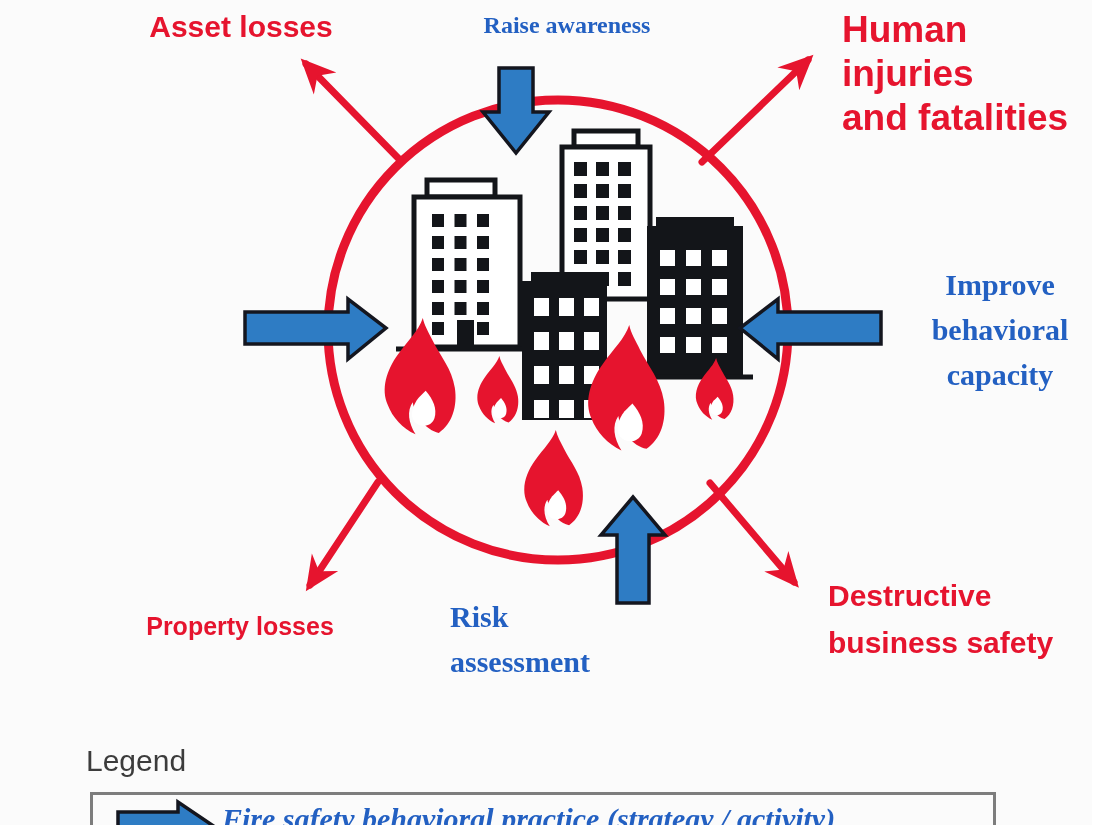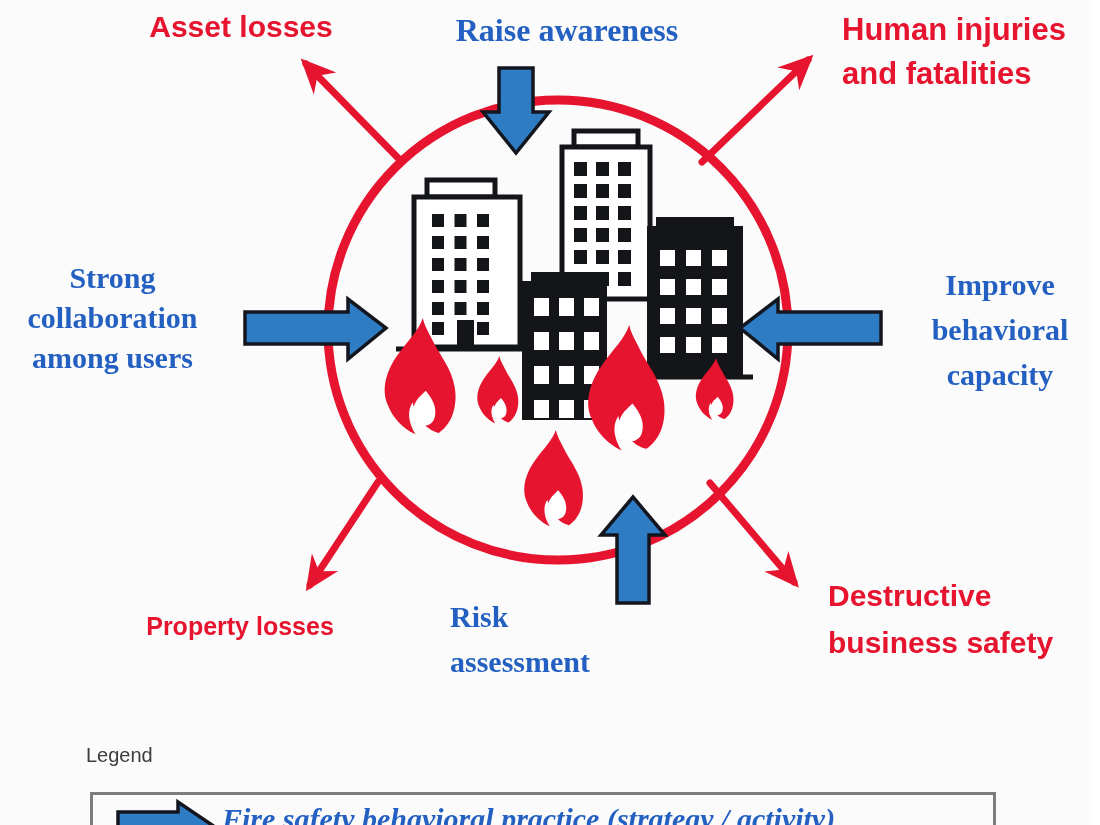--- a/index.html
+++ b/index.html
@@ -19,21 +19,21 @@
   .red-line{stroke:var(--c-red);stroke-width:7;stroke-linecap:round;}
   .blue-arrow{fill:var(--c-blue-arrow-fill);stroke:var(--c-arrow-outline);
               stroke-width:3.5;stroke-linejoin:miter;}
   .bld-light{fill:#ffffff;stroke:var(--c-building-ink);stroke-width:5;}
   .bld-dark{fill:var(--c-building-ink);}
   .ink-line{stroke:var(--c-building-ink);stroke-width:5;stroke-linecap:butt;}
   .win-dark rect{fill:var(--c-building-ink);}
   .win-light rect{fill:#ffffff;}
   .legend-box{position:absolute;left:90px;top:792px;width:900px;height:70px;
               border:3px solid var(--c-legend-border);background:transparent;}
-  .legend-title{position:absolute;left:86px;top:744px;font-size:20px;
+  .legend-title{position:absolute;left:86px;top:744px;font-size:30px;
                 color:var(--c-legend-title-color);font-weight:400;}
   .legend-item-label{position:absolute;left:222px;top:802px;font-size:30px;
                      color:var(--c-blue-text);font-family:"Liberation Serif",serif;
                      font-weight:700;font-style:italic;}
 </style>
 </head>
 <body>
 
 <div class="stage">
 
@@ -158,30 +158,27 @@
     <g>
       <polygon class="blue-arrow" points="499,68 533,68 533,112 549,112 516,153 483,112 499,112"></polygon>
       <polygon class="blue-arrow" points="245,312 348,312 348,299 386,328 348,359 348,344 245,344"></polygon>
       <polygon class="blue-arrow" points="881,312 778,312 778,299 740,328 778,359 778,344 881,344"></polygon>
       <polygon class="blue-arrow" points="617,603 617,535 601,535 633,497 665,535 649,535 649,603"></polygon>
       <polygon class="blue-arrow" points="118,812 178,812 178,802 212,825 178,848 178,838 118,838"></polygon>
     </g>
   </svg>
 
   <div class="lbl lbl-red" style="left:141px;top:10px;width:200px;text-align:center;font-size:30px;">Asset losses</div>
-  <div class="lbl lbl-red" style="left:842px;top:8px;width:250px;text-align:left;font-size:31px;line-height:44px;">Human injuries
+  <div class="lbl lbl-red" style="left:842px;top:8px;width:250px;text-align:left;font-size:37px;line-height:44px;">Human injuries
 and fatalities</div>
   <div class="lbl lbl-red" style="left:115px;top:612px;width:250px;text-align:center;font-size:25px;">Property losses</div>
   <div class="lbl lbl-red" style="left:828px;top:572px;width:265px;text-align:left;font-size:30px;line-height:47px;">Destructive
 business safety</div>
 
-  <div class="lbl lbl-blue" style="left:442px;top:12px;width:250px;text-align:center;font-size:32px;">Raise awareness</div>
-  <div class="lbl lbl-blue" style="left:5px;top:258px;width:215px;text-align:center;font-size:30px;line-height:40px;">Strong
-collaboration
-among users</div>
+  <div class="lbl lbl-blue" style="left:442px;top:12px;width:250px;text-align:center;font-size:24px;">Raise awareness</div>
   <div class="lbl lbl-blue" style="left:895px;top:262px;width:210px;text-align:center;font-size:30px;line-height:45px;">Improve
 behavioral
 capacity</div>
   <div class="lbl lbl-blue" style="left:450px;top:594px;width:212px;font-size:30px;line-height:45px;">Risk
 assessment</div>
 
   <div class="legend-title">Legend</div>
   <div class="legend-box"></div>
   <div class="legend-item-label">Fire safety behavioral practice (strategy / activity)</div>
 

